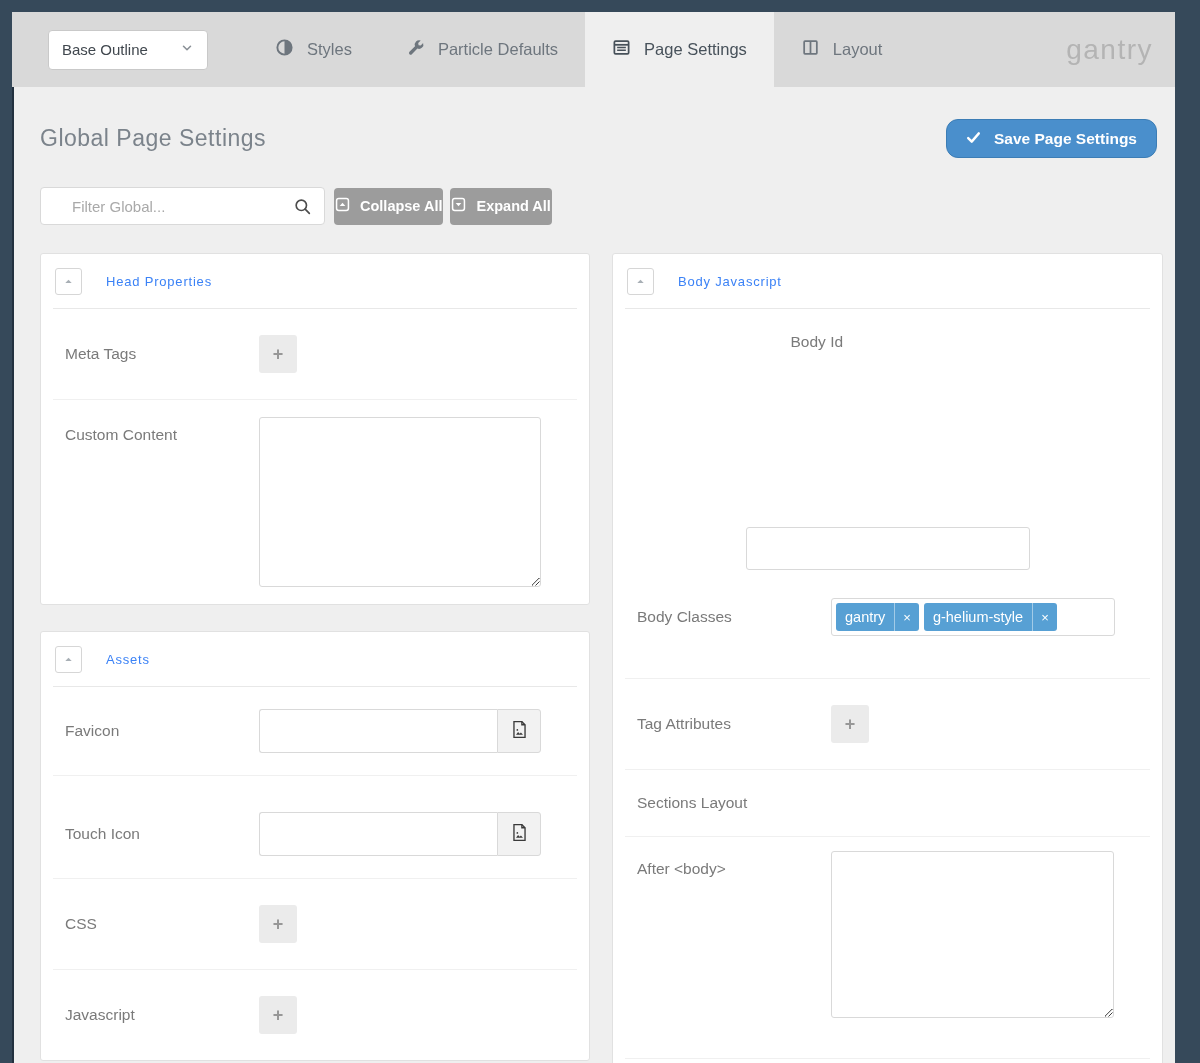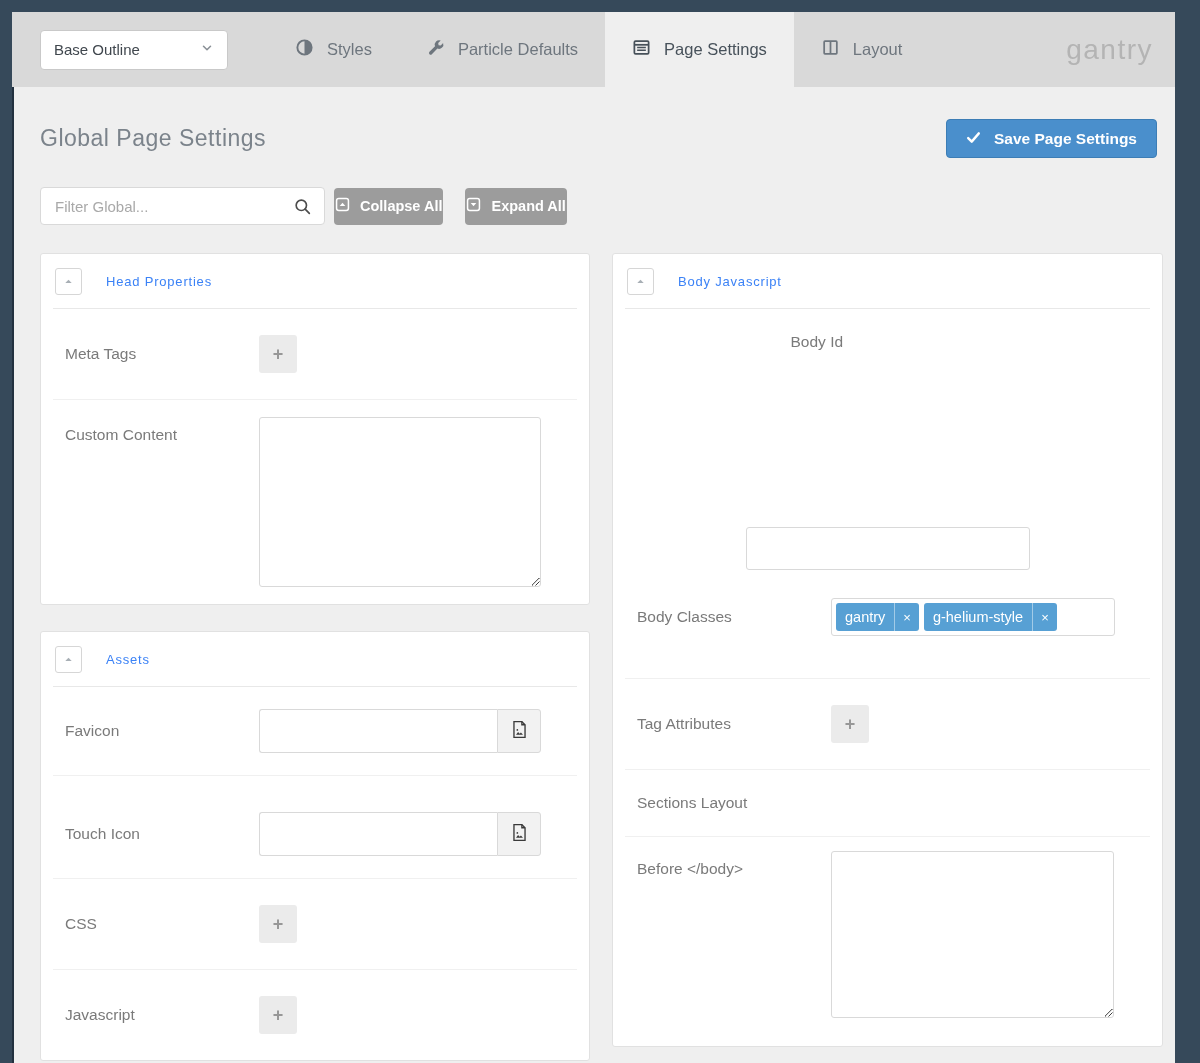--- a/index.html
+++ b/index.html
@@ -17,22 +17,22 @@
     box-shadow: inset 2px 0 0 #22313f;
   }
   
   .tabbar {
     height: 75px;
     background: #d9d9d9;
     display: flex;
     align-items: center;
   }
   .outline-select {
-    margin-left: 28px;
-    width: 188px; height: 40px;
+    margin-left: 36px;
+    width: 160px; height: 40px;
     background: #fff;
     border: 1px solid #c9c9c9;
     border-radius: 4px;
     display: flex; align-items: center; justify-content: space-between;
     padding: 0 13px;
     color: #40474e; font-size: 15px;
     cursor: pointer;
   }
   .tabs { display: flex; height: 100%; margin-left: 40px; text-align: right; }
   .tab {
@@ -52,57 +52,57 @@
   }
   
   .header-row {
     display: flex; align-items: center; justify-content: space-between;
     padding: 32px 18px 0 28px;
   }
   .page-title { font-size: 23px; color: #7b838b; letter-spacing: 0.5px; font-weight: 400; }
   .save-btn {
     background: #4a8fcc;
     border: 1px solid #3c7db5;
-    border-radius: 4px;
+    border-radius: 12px;
     color: #fff; font-weight: bold; font-size: 15.5px;
     height: 39px; padding: 0 19px;
     display: flex; gap: 13px; align-items: center;
     cursor: pointer;
     font-family: "Liberation Sans", sans-serif;
   }
   
   .toolbar-row { display: flex; align-items: center; padding: 29px 0 0 28px; }
   .filter-box {
     width: 285px; height: 38px;
     background: #fff;
     border: 1px solid #d9d9d9;
     border-radius: 4px;
     display: flex; align-items: center;
     position: relative;
   }
   .filter-box input {
     border: none; outline: none; background: transparent;
     flex: 1; height: 100%;
-    padding: 0 38px 0 14px;
+    padding: 0 38px 0 31px;
     font-size: 15px; color: #555;
     font-family: "Liberation Sans", sans-serif;
   }
   .filter-box input::placeholder { color: #a9a9a9; }
   .filter-search { position: absolute; right: 11px; top: 9px; }
   .gray-btn {
     background: #9c9c9c;
     border: none; border-radius: 4px;
     color: #fff; font-weight: bold; font-size: 14.5px;
     height: 37px; padding: 0 1px;
     display: flex; align-items: center; gap: 10px;
     cursor: pointer;
     font-family: "Liberation Sans", sans-serif;
   }
   .gray-btn.first { margin-left: 9px; }
-  .gray-btn + .gray-btn { margin-left: 22px; }
+  .gray-btn + .gray-btn { margin-left: 7px; }
   
   .main { display: flex; gap: 22px; align-items: flex-start; padding: 28px 0 0 28px; }
   .col-left  { width: 550px; display: flex; flex-direction: column; gap: 26px; }
   .col-right { width: 551px; }
   .card {
     background: #fff;
     border: 1px solid #e1e1e1;
     border-radius: 3px;
     padding: 0 12px;
   }
@@ -403,20 +403,24 @@
 
         <div class="field-row" style="padding-top:26px; padding-bottom:26px;">
           <div class="field-label">Tag Attributes</div>
           <button class="add-btn">+</button>
         </div>
 
         <div class="field-row" style="padding-top:24px; padding-bottom:24px;">
           <div class="field-label">Sections Layout</div>
         </div>
 
+        <div class="field-row top row-after" style="padding-top:14px;">
+          <div class="field-label">After &lt;body&gt;</div>
+          <textarea class="ta-right" style=""></textarea>
+        </div>
 
         <div class="field-row top row-before" style="padding-top:14px;">
           <div class="field-label">Before &lt;/body&gt;</div>
           <textarea class="ta-right" style=""></textarea>
         </div>
 
       </div>
     </div>
   </div>
 </div>

